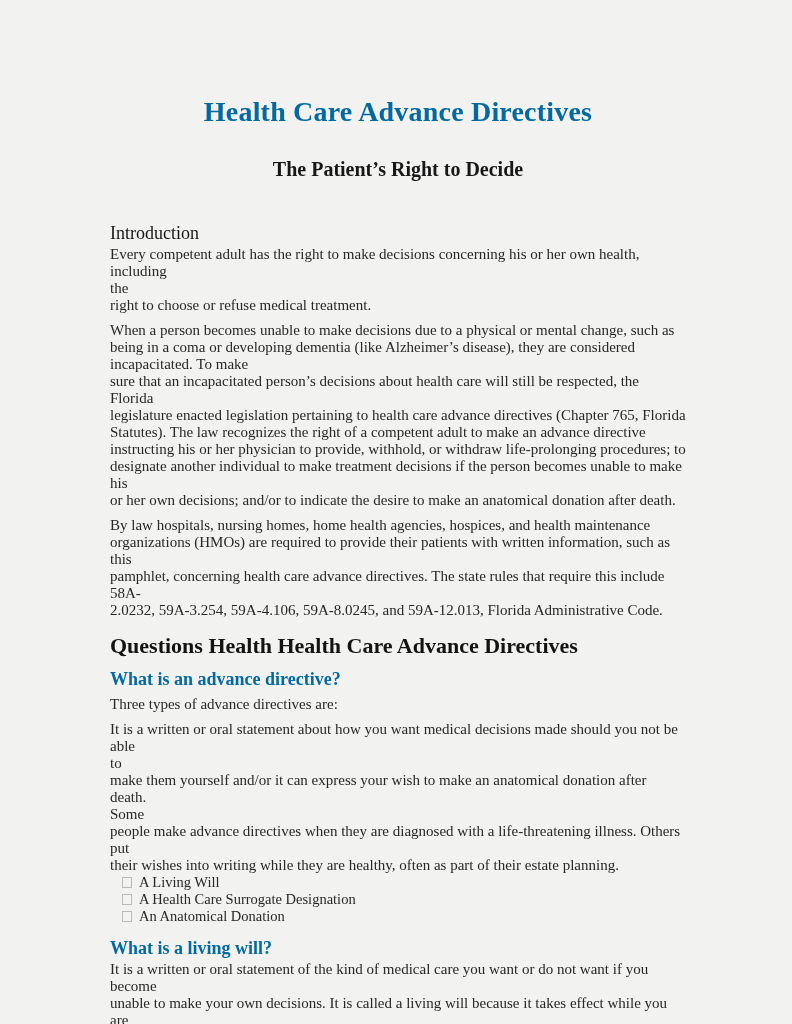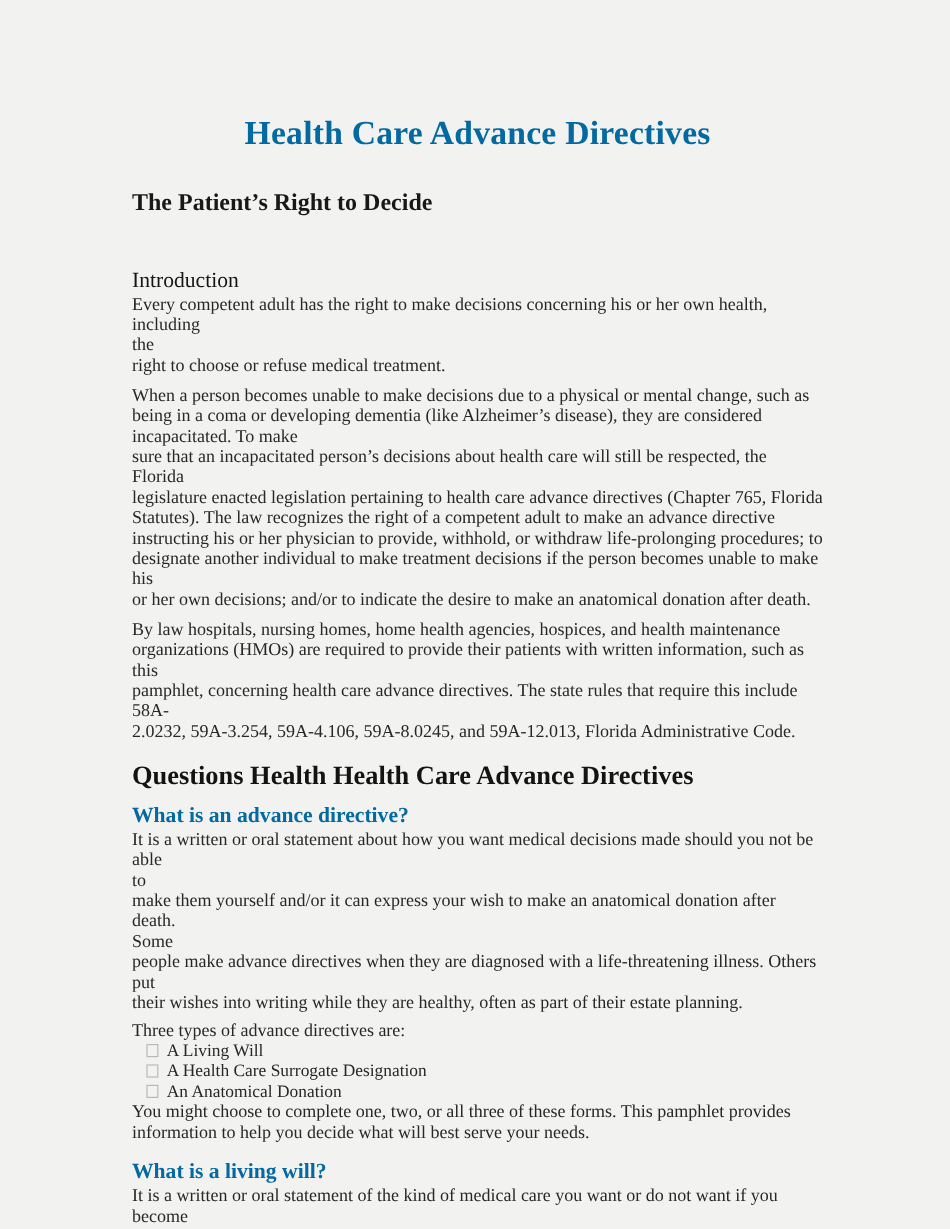--- a/index.html
+++ b/index.html
@@ -28,20 +28,21 @@
     color: #0369a1;
     text-align: center;
     line-height: 32px;
     letter-spacing: 0.2px;
   }
   .doc-subtitle {
     margin: 30px 0 0 0;
     font-size: 20px;
     font-weight: bold;
     color: #181818;
+    text-align: center;
     line-height: 23px;
   }
   .h-section {
     margin: 42px 0 0 0;
     font-size: 18px;
     font-weight: normal;
     color: #161616;
     line-height: 21px;
   }
   .h-big {
@@ -105,40 +106,38 @@
 designate another individual to make treatment decisions if the person becomes unable to make his
 or her own decisions; and/or to indicate the desire to make an anatomical donation after death.</p>
     <p class="para">By law hospitals, nursing homes, home health agencies, hospices, and health maintenance
 organizations (HMOs) are required to provide their patients with written information, such as this
 pamphlet, concerning health care advance directives. The state rules that require this include 58A-
 2.0232, 59A-3.254, 59A-4.106, 59A-8.0245, and 59A-12.013, Florida Administrative Code.</p>
 
     <h2 class="h-big">Questions Health Health Care Advance Directives</h2>
 
     <h3 class="h-sub">What is an advance directive?</h3>
+    <p class="para tight">Three types of advance directives are:</p>
     <p class="para">It is a written or oral statement about how you want medical decisions made should you not be able
 to
 make them yourself and/or it can express your wish to make an anatomical donation after death.
 Some
 people make advance directives when they are diagnosed with a life-threatening illness. Others put
 their wishes into writing while they are healthy, often as part of their estate planning.</p>
-    <p class="para tight">Three types of advance directives are:</p>
     <div class="list-block">
       <div class="list-item">
         <span class="sq"></span><span>A Living Will</span>
       </div>
       <div class="list-item">
         <span class="sq"></span><span>A Health Care Surrogate Designation</span>
       </div>
       <div class="list-item">
         <span class="sq"></span><span>An Anatomical Donation</span>
       </div>
     </div>
-    <p class="para" style="margin-top:0">You might choose to complete one, two, or all three of these forms. This pamphlet provides
-information to help you decide what will best serve your needs.</p>
 
     <h3 class="h-sub" style="margin-top:13px">What is a living will?</h3>
     <p class="para">It is a written or oral statement of the kind of medical care you want or do not want if you become
 unable to make your own decisions. It is called a living will because it takes effect while you are
 still living. You may wish to speak to your health care provider or attorney to be certain you have
 completed the living will in a way that your wishes will be understood.</p>
 
   </div>
 </div>
 

